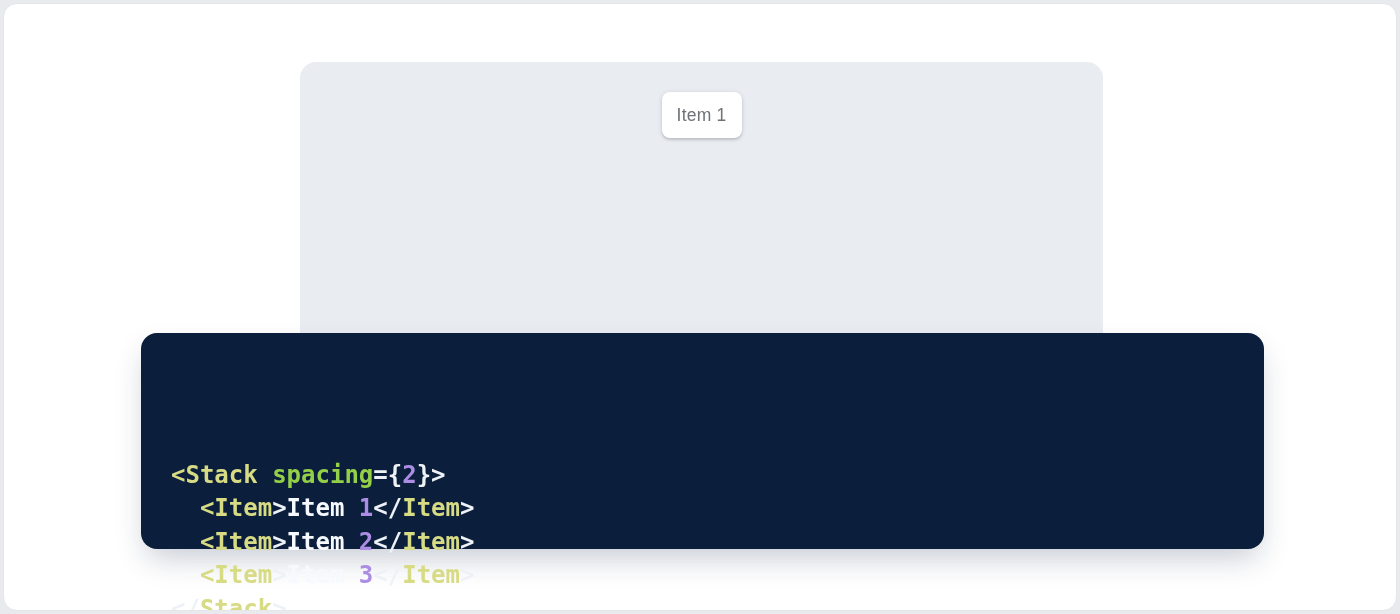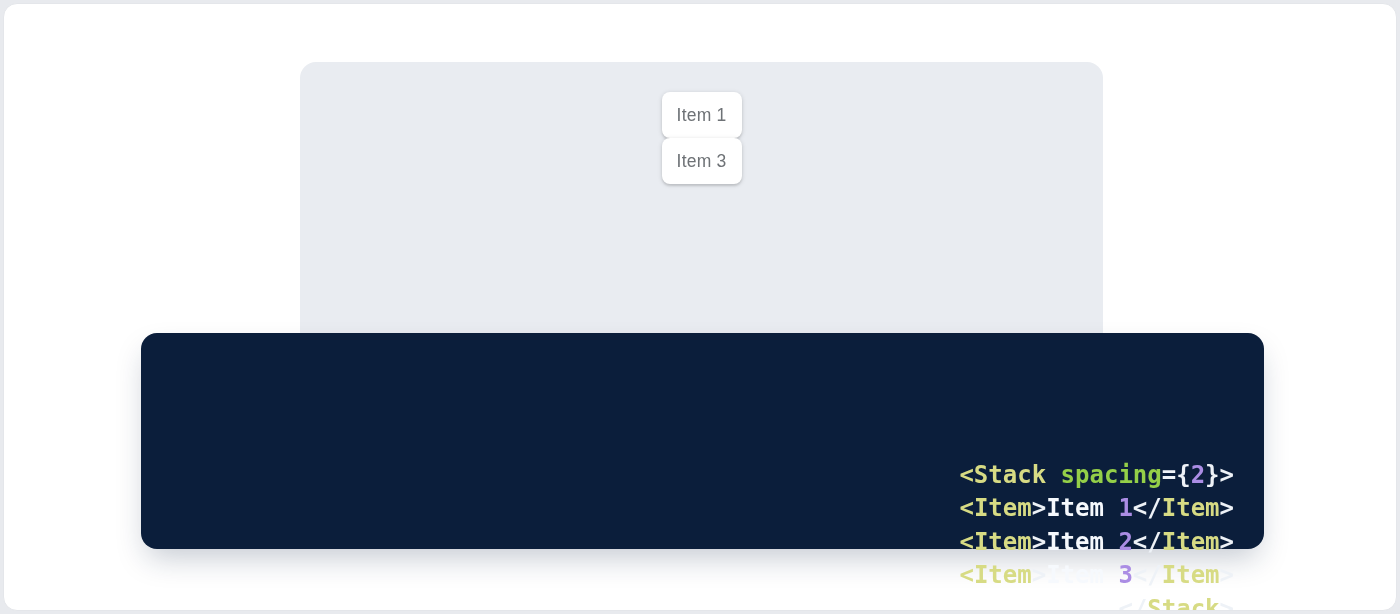--- a/index.html
+++ b/index.html
@@ -35,20 +35,21 @@
     left:296px; top:58px;
     width:803px; height:342px;
     background:var(--panel-bg);
     border-radius:16px;
     z-index:1;
   }
   .stack{
     display:flex;
     flex-direction:column;
     align-items:center;
+    gap:28px;
     padding-top:30px;
   }
   .item{
     width:80px; height:46px;
     background:#ffffff;
     border-radius:8px;
     box-shadow:0 2px 2px rgba(0,0,0,0.10), 0 1px 5px rgba(0,0,0,0.14);
     display:flex;
     align-items:center;
     justify-content:center;
@@ -57,21 +58,20 @@
     letter-spacing:0.2px;
   }
   .code-block{
     position:absolute;
     left:137px; top:329px;
     width:1123px; height:216px;
     background:var(--code-bg);
     border-radius:16px;
     box-shadow:0 14px 30px -6px rgba(20,40,70,0.25);
     z-index:2;
-    text-align:right;
   }
   .code-content{
     padding:25px 30px;
     font-family:"DejaVu Sans Mono", monospace;
     font-size:24px;
     font-weight:600;
     line-height:33.5px;
     white-space:pre;
     color:var(--tok-text);
   }
@@ -84,21 +84,20 @@
 </style>
 </head>
 <body>
 
 <div class="page-card">
 
   <div class="demo-panel">
     <div class="stack">
 
     <div class="item">Item 1</div>
-        <div class="item">Item 3</div>
       </div>
   </div>
 
   <div class="code-block">
     <div class="code-content">
       
     <div class="code-line"><span class="tok-tag">&lt;Stack</span><span class="tok-text"> </span><span class="tok-attr">spacing</span><span class="tok-punctuation">={</span><span class="tok-number">2</span><span class="tok-punctuation">}&gt;</span></div><div class="code-line"><span class="tok-text">  </span><span class="tok-tag">&lt;Item</span><span class="tok-punctuation">&gt;</span><span class="tok-text">Item </span><span class="tok-number">1</span><span class="tok-punctuation">&lt;/</span><span class="tok-tag">Item</span><span class="tok-punctuation">&gt;</span></div><div class="code-line"><span class="tok-text">  </span><span class="tok-tag">&lt;Item</span><span class="tok-punctuation">&gt;</span><span class="tok-text">Item </span><span class="tok-number">2</span><span class="tok-punctuation">&lt;/</span><span class="tok-tag">Item</span><span class="tok-punctuation">&gt;</span></div><div class="code-line"><span class="tok-text">  </span><span class="tok-tag">&lt;Item</span><span class="tok-punctuation">&gt;</span><span class="tok-text">Item </span><span class="tok-number">3</span><span class="tok-punctuation">&lt;/</span><span class="tok-tag">Item</span><span class="tok-punctuation">&gt;</span></div><div class="code-line"><span class="tok-punctuation">&lt;/</span><span class="tok-tag">Stack</span><span class="tok-punctuation">&gt;</span></div></div>
   </div>
 
 </div>

